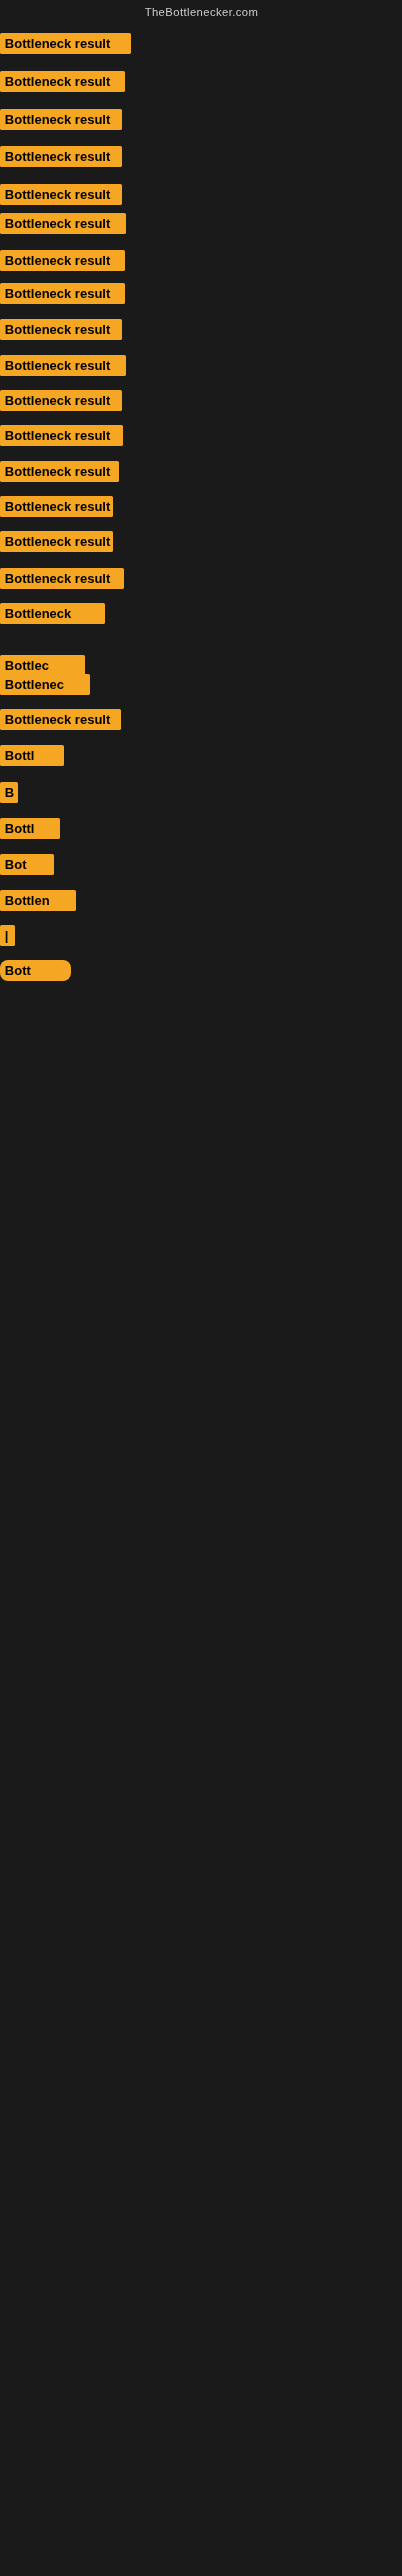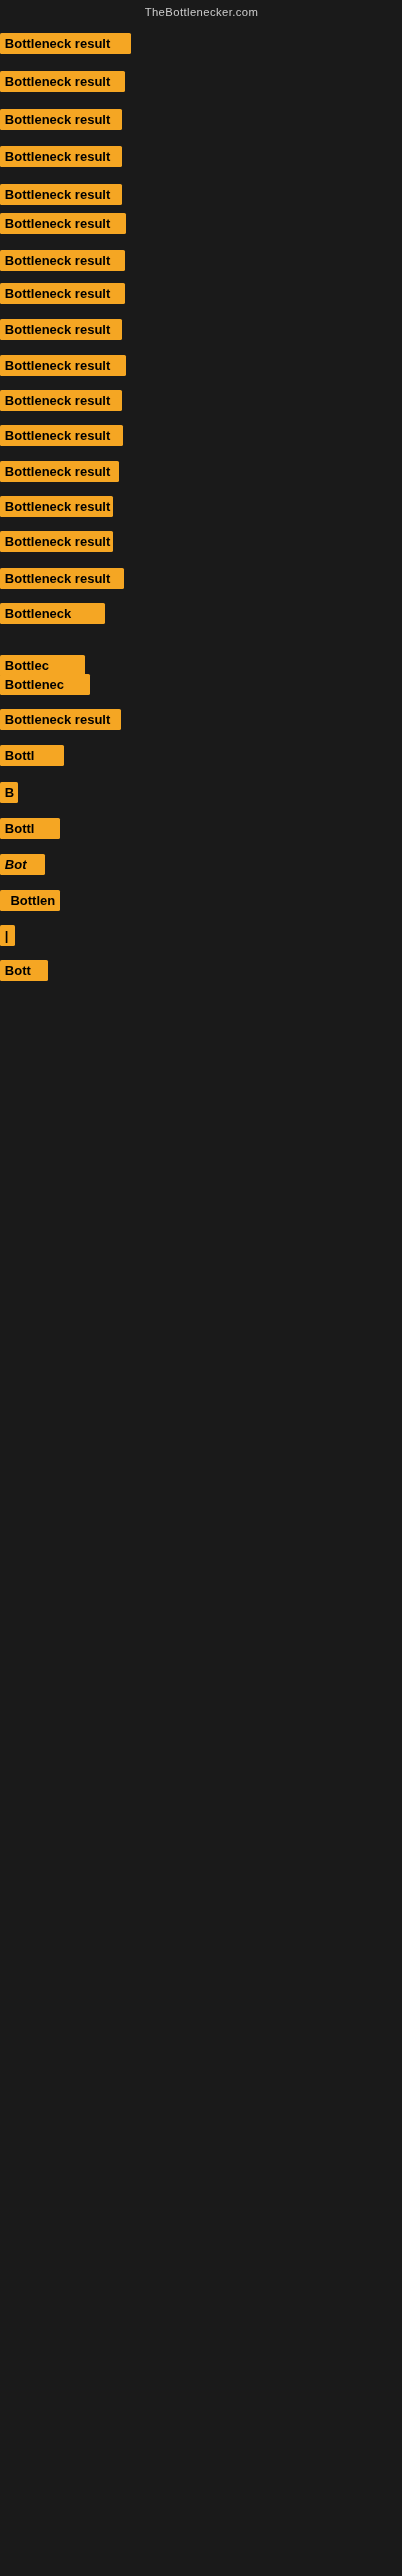--- a/index.html
+++ b/index.html
@@ -113,25 +113,25 @@
     <div class="bar-container" style="top: 720px;">
       <div class="bottleneck-bar" style="width: 64px;">Bottl</div>
     </div>
     <div class="bar-container" style="top: 757px;">
       <div class="bottleneck-bar" style="width: 17.7px;">B</div>
     </div>
     <div class="bar-container" style="top: 793px;">
       <div class="bottleneck-bar" style="width: 60px;">Bottl</div>
     </div>
     <div class="bar-container" style="top: 829px;">
-      <div class="bottleneck-bar" style="width: 45px; font-style: italic;">Bot</div>
+      <div class="bottleneck-bar" style="width: 54px;">Bot</div>
     </div>
     <div class="bar-container" style="top: 865px;">
-      <div class="bottleneck-bar" style="width: 60px; text-align: right;">Bottlen</div>
+      <div class="bottleneck-bar" style="width: 76px;">Bottlen</div>
     </div>
     <div class="bar-container" style="top: 900px;">
       <div class="bottleneck-bar" style="width: 14.5px;">|</div>
     </div>
     <div class="bar-container" style="top: 935px;">
-      <div class="bottleneck-bar" style="width: 48px;">Bott</div>
+      <div class="bottleneck-bar" style="width: 71px; border-radius: 8px;">Bott</div>
     </div>
   </div>
 
 
 </body></html>

